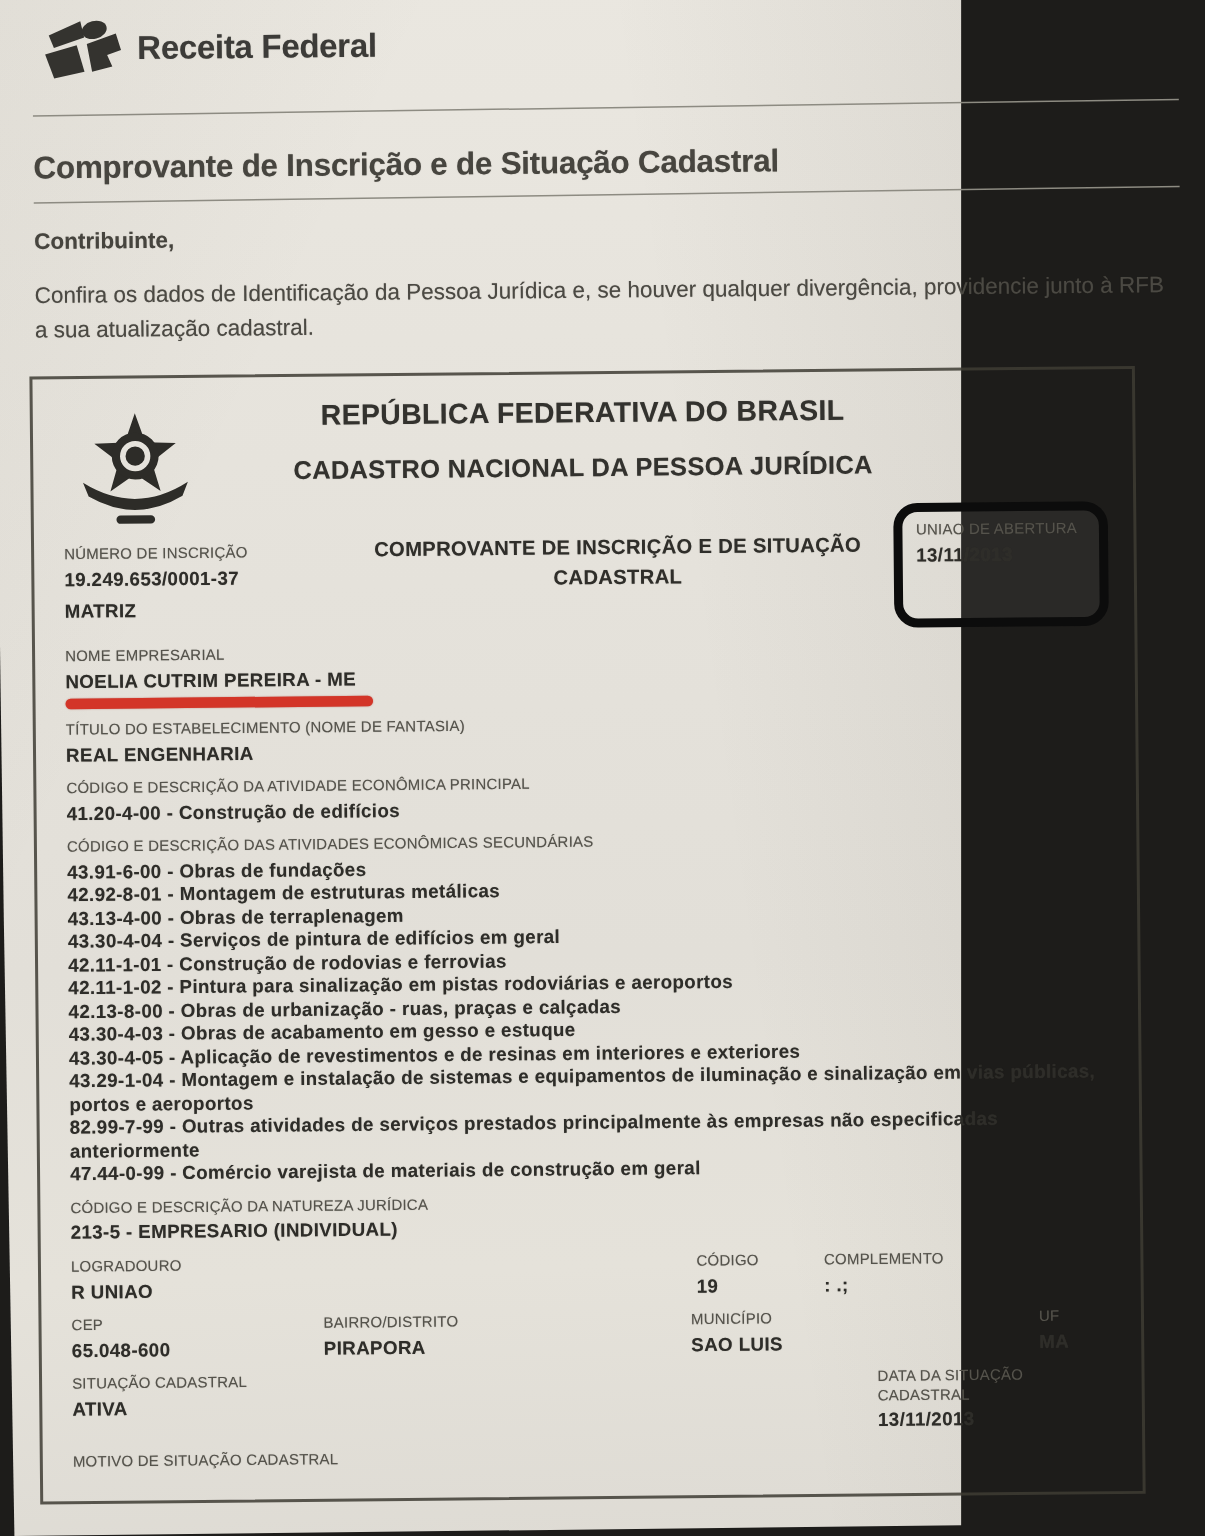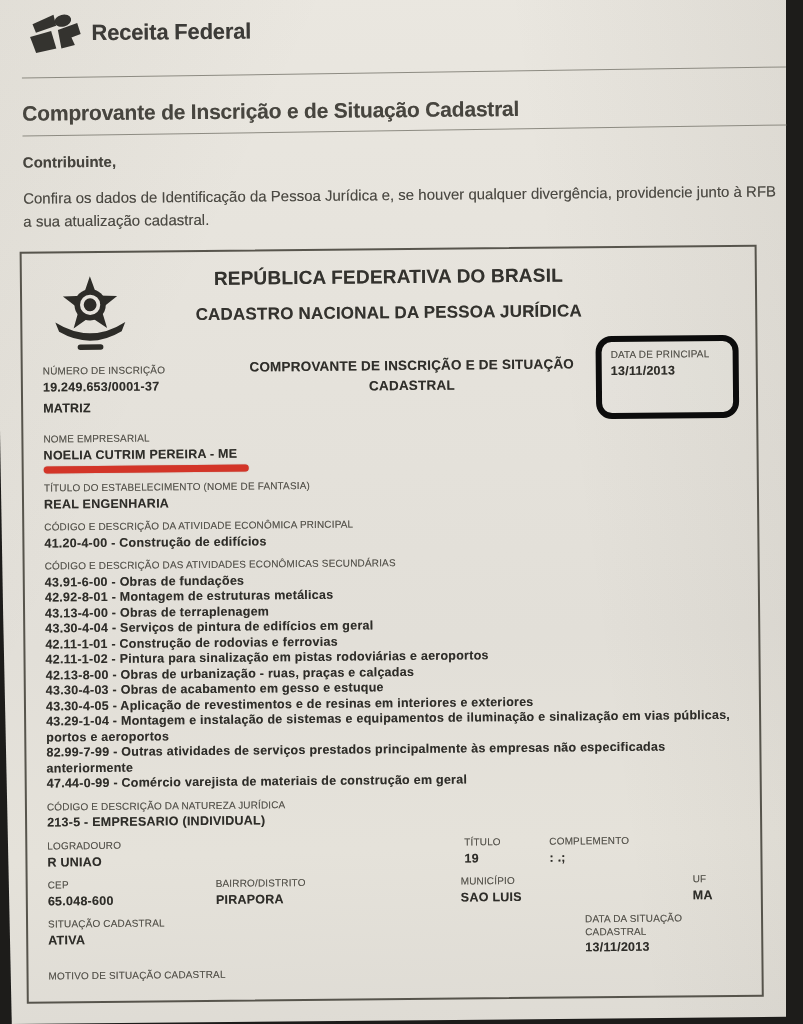--- a/index.html
+++ b/index.html
@@ -2,21 +2,21 @@
 <html><head>
 <meta charset="utf-8">
 <style>
   html,body{margin:0;padding:0;}
   body{
     width:803px;height:1024px;overflow:hidden;
     background:#1d1c1a;
     font-family:"Liberation Sans","DejaVu Sans",sans-serif;
     -webkit-font-smoothing:antialiased;
   }
-  #photo{position:relative;width:786px;height:1024px;}
+  #photo{position:relative;width:641px;height:1024px;}
   
   #paper{
     position:absolute;inset:0;
     background:
       linear-gradient(115deg, rgba(90,85,70,.06) 0%, rgba(0,0,0,0) 26%),
       linear-gradient(262deg, rgba(70,65,55,.07) 0%, rgba(0,0,0,0) 30%),
       linear-gradient(178deg, #eae7e0 0%, #e6e3dc 30%, #e2dfd8 62%, #e5e2da 82%, #dedbd4 100%);
     clip-path:polygon(0 0,100% 0,100% 99.3%,1.5% 100%,0.4% 60%,0 42%);
   }
   #tilt{position:absolute;inset:0;transform:rotate(-0.55deg);transform-origin:52% 8%;}
@@ -124,21 +124,21 @@
         <div class="col1">
           <div class="label">NÚMERO DE INSCRIÇÃO</div>
           <div class="value">19.249.653/0001-37</div>
           <div class="value" style="margin-top:6px">MATRIZ</div>
         </div>
         <div>
           <div class="doc-title">COMPROVANTE DE INSCRIÇÃO E DE SITUAÇÃO CADASTRAL</div>
         </div>
         <div>
           <div class="open-box">
-            <div class="label">DATA DE PRINCIPAL</div>
+            <div class="label">UNIAO DE ABERTURA</div>
             <div class="value">13/11/2013</div>
           </div>
         </div>
       </div>
 
       <div class="field">
         <div class="label">NOME EMPRESARIAL</div>
         <div class="value">NOELIA CUTRIM PEREIRA - ME</div>
         <div class="redline"></div>
       </div>
@@ -175,21 +175,21 @@
         <div class="label">CÓDIGO E DESCRIÇÃO DA NATUREZA JURÍDICA</div>
         <div class="value">213-5 - EMPRESARIO (INDIVIDUAL)</div>
       </div>
 
       <div class="field addr-a">
         <div>
           <div class="label">LOGRADOURO</div>
           <div class="value">R UNIAO</div>
         </div>
         <div>
-          <div class="label">TÍTULO</div>
+          <div class="label">CÓDIGO</div>
           <div class="value">19</div>
         </div>
         <div>
           <div class="label">COMPLEMENTO</div>
           <div class="value">: .;</div>
         </div>
       </div>
 
       <div class="field addr-b">
         <div>

